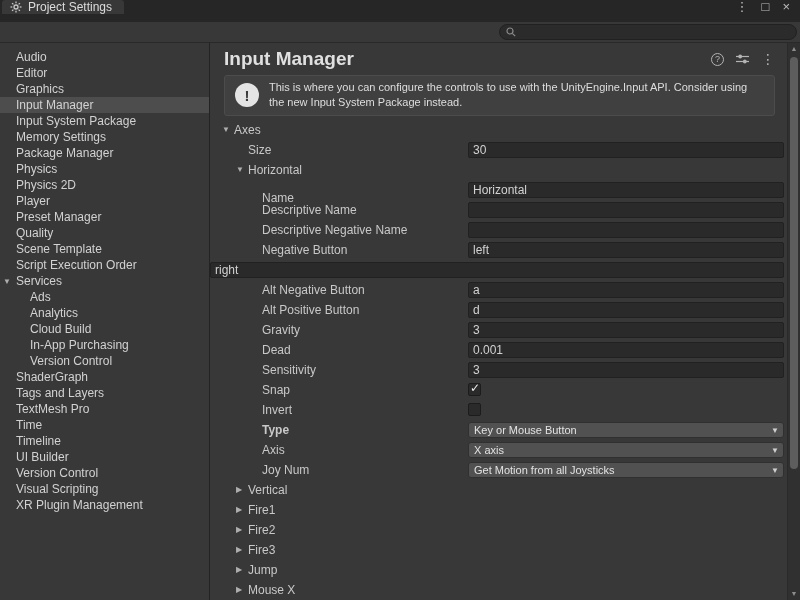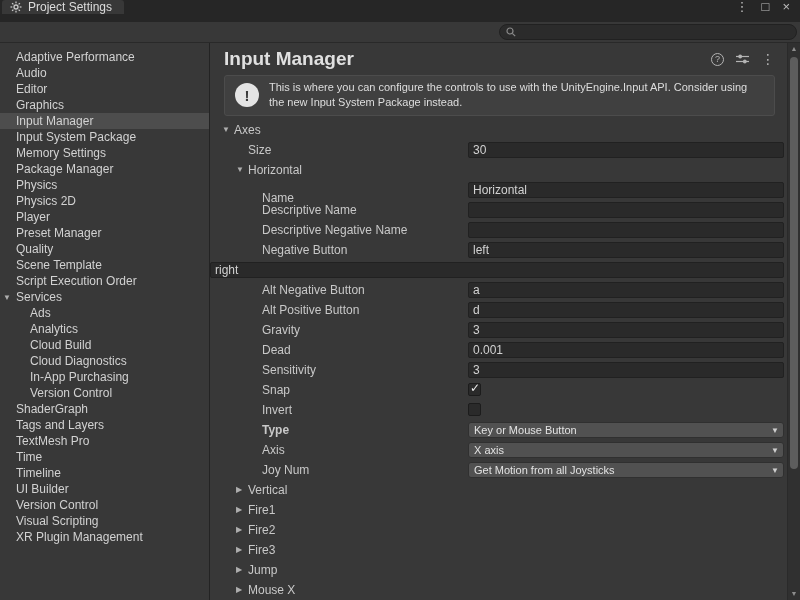--- a/index.html
+++ b/index.html
@@ -101,23 +101,20 @@
         <line x1="6.3" y1="6.3" x2="9.2" y2="9.2" stroke="#8a8a8a" stroke-width="1.2"></line>
       </svg>
       <input type="text" value="" style="">
     </div>
   </div>
 
   <div class="body">
 
     <div class="sidebar" id="sidebar-list">
         <div class="side-item">
-          <span>Adaptive Performance</span>
-        </div>
-        <div class="side-item">
           <span>Audio</span>
         </div>
         <div class="side-item">
           <span>Editor</span>
         </div>
         <div class="side-item">
           <span>Graphics</span>
         </div>
         <div class="side-item selected">
           <span>Input Manager</span>
@@ -157,23 +154,20 @@
           <span>Services</span>
         </div>
         <div class="side-item lvl1">
           <span>Ads</span>
         </div>
         <div class="side-item lvl1">
           <span>Analytics</span>
         </div>
         <div class="side-item lvl1">
           <span>Cloud Build</span>
-        </div>
-        <div class="side-item lvl1">
-          <span>Cloud Diagnostics</span>
         </div>
         <div class="side-item lvl1">
           <span>In-App Purchasing</span>
         </div>
         <div class="side-item lvl1">
           <span>Version Control</span>
         </div>
         <div class="side-item">
           <span>ShaderGraph</span>
         </div>

